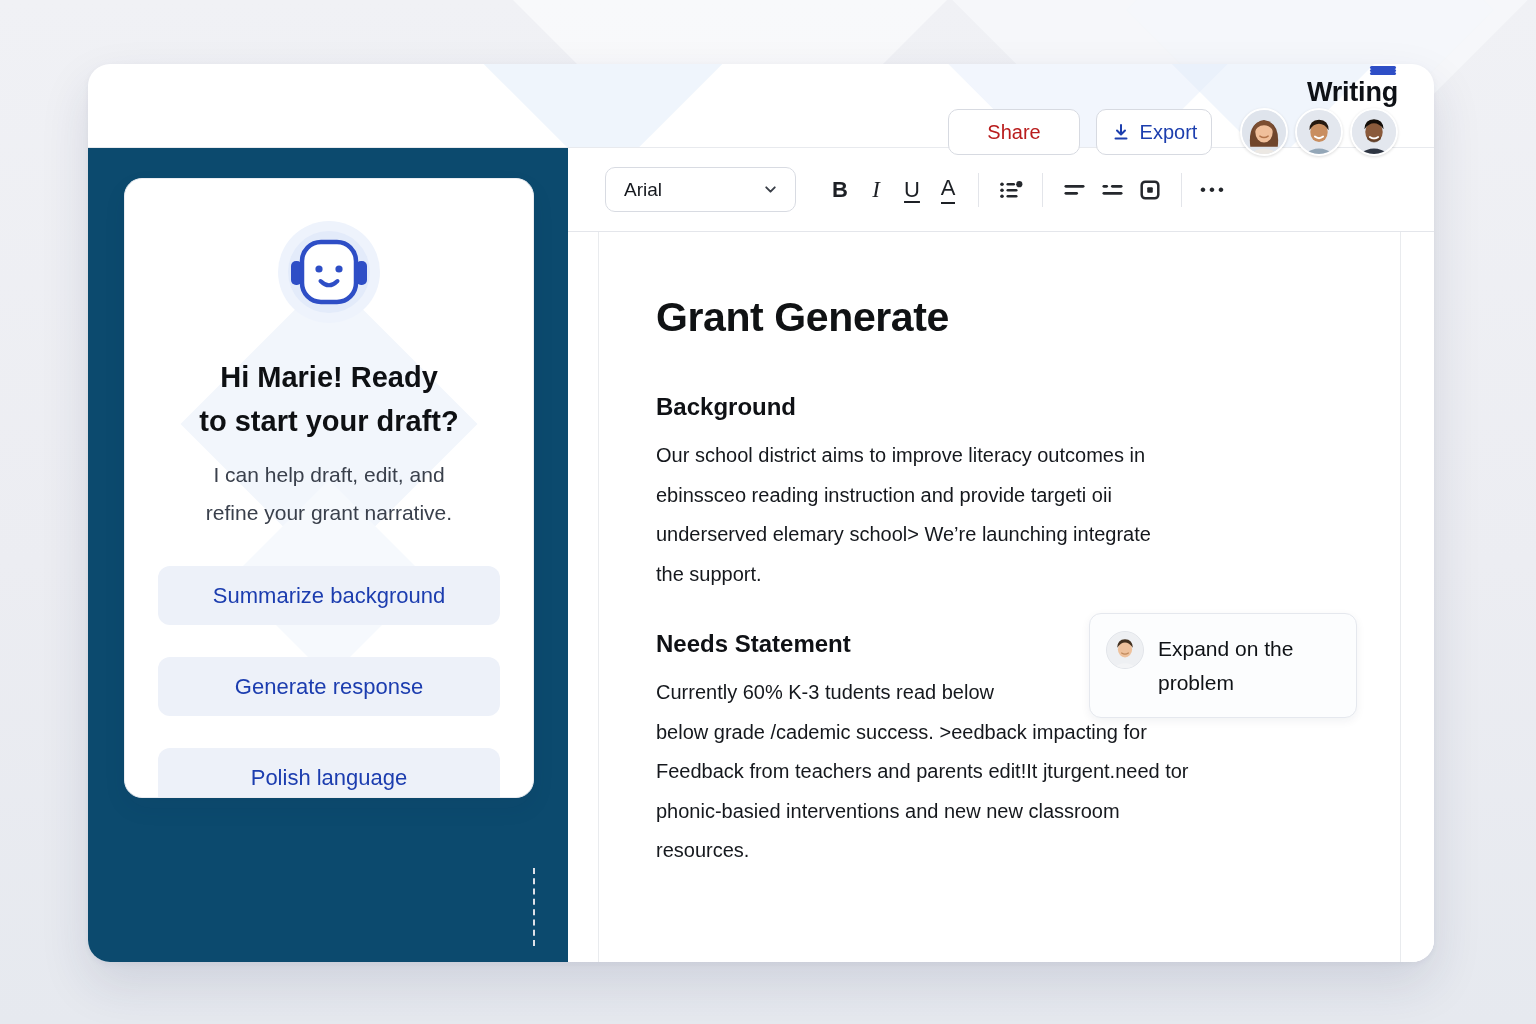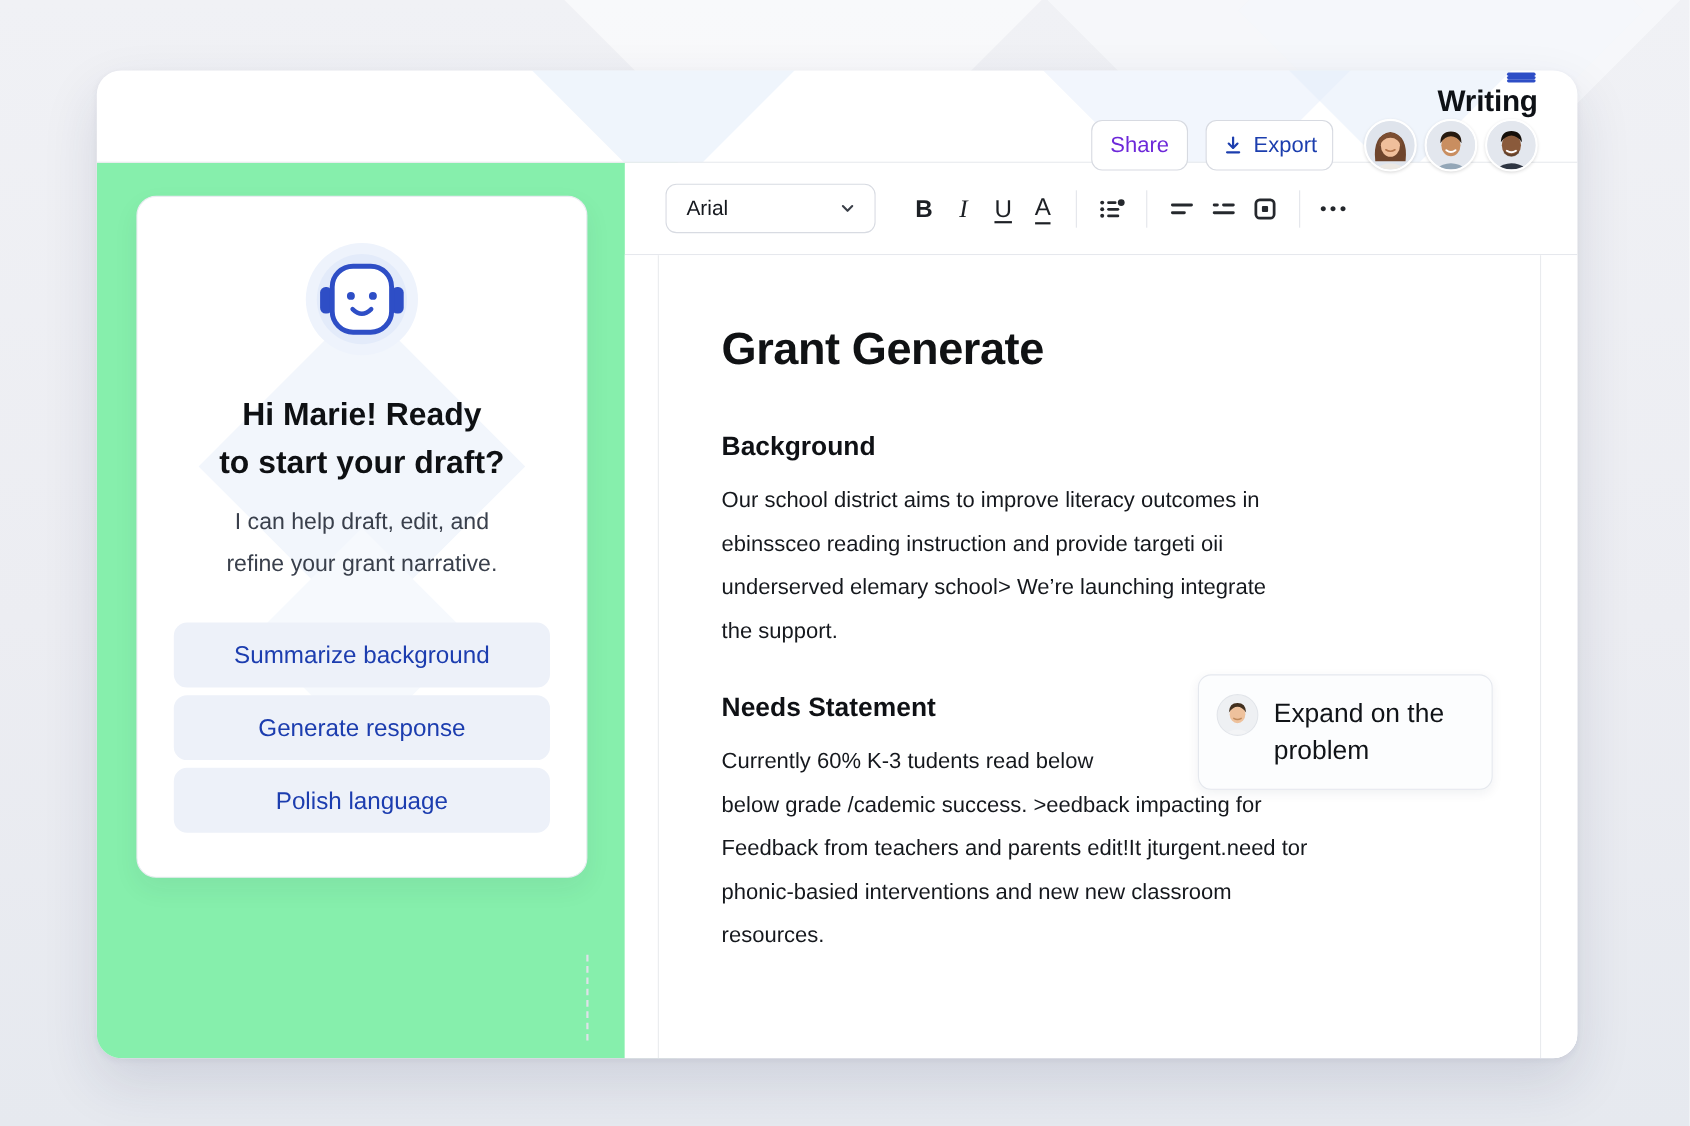--- a/index.html
+++ b/index.html
@@ -33,45 +33,45 @@
   }
   .hamburger{width:30px;height:24px;background:none;border:none;cursor:pointer;padding:2px;display:flex;flex-direction:column;justify-content:space-between;}
   .hamburger span{display:block;height:3px;border-radius:2px;background:var(--accent-blue,#2e4ec6);}
   .app-title{font-size:27px;font-weight:700;margin:0 0 0 38px;color:#0e1116;letter-spacing:-.2px;}
   .header-right{margin-left:auto;display:flex;align-items:center;}
   .btn{
     height:46px;border-radius:10px;border:1px solid #d7dae1;background:#fff;
     font-family:"Liberation Sans",sans-serif;font-size:20px;cursor:pointer;
     display:inline-flex;align-items:center;justify-content:center;
   }
-  .btn-share{width:88px;color:#6d28d9;}
+  .btn-share{width:132px;color:#b91c1c;}
   .btn-export{width:116px;margin-left:16px;color:var(--export-blue,#1c3eae);gap:9px;font-weight:500;}
   .avatars{display:flex;margin-left:28px;gap:7px;}
   .avatar{
     width:48px;height:48px;border-radius:50%;overflow:hidden;background:#e2e6ed;
     border:2.5px solid #fff;box-shadow:0 1px 3px rgba(0,0,0,.14);box-sizing:border-box;cursor:pointer;
   }
   .avatar svg{display:block;width:100%;height:100%;}
 
   .sidebar{
-    position:absolute;left:0;top:84px;width:528px;bottom:0;background:#86efac;z-index:1;
+    position:absolute;left:0;top:84px;width:528px;bottom:0;background:#0c4a6e;z-index:1;
     border-right:1px solid var(--border-light,#e8eaee);box-sizing:border-box;
   }
   .card{
     position:absolute;left:36px;top:30px;width:408px;height:618px;
     background:#fff;border:1px solid #eaecf1;border-radius:18px;
     box-shadow:0 10px 24px rgba(30,40,70,.06);overflow:hidden;
   }
   .cd1{width:210px;height:210px;left:99px;top:140px;background:#f2f6fc;}
   .cd2{width:140px;height:140px;left:134px;top:330px;background:#f6f9fd;}
   .card-inner{position:relative;z-index:1;padding-top:42px;text-align:center;}
   .robot{display:flex;justify-content:center;}
   .greeting{margin:30px 18px 0;font-size:29px;line-height:44px;font-weight:700;color:#0e1013;}
   .descr{margin:13px 28px 0;font-size:21px;line-height:38px;color:#3a404c;}
-  .actions{margin:34px 33px 0;display:flex;flex-direction:column;gap:7px;}
+  .actions{margin:34px 33px 0;display:flex;flex-direction:column;gap:32px;}
   .action-btn{
     height:59px;border:none;border-radius:12px;background:var(--action-bg,#edf1f9);
     color:var(--action-text-blue,#1c3daf);font-size:22px;font-family:"Liberation Sans",sans-serif;
     cursor:pointer;
   }
   .dashed-line{position:absolute;left:445px;top:720px;height:78px;border-left:2px dashed #dfe2e9;}
 
   .editor{position:absolute;left:480px;top:84px;right:0;bottom:0;background:#fff;z-index:1;}
   .toolbar{
     height:84px;display:flex;align-items:center;padding-left:37px;box-sizing:border-box;
@@ -112,21 +112,21 @@
     position:absolute;left:521px;top:381px;width:268px;box-sizing:border-box;
     background:#fcfdfe;border:1px solid #e5e8ee;border-radius:12px;
     box-shadow:0 3px 10px rgba(25,35,60,.06);
     display:flex;align-items:flex-start;padding:17px 16px;gap:14px;cursor:pointer;
   }
   .comment-avatar{
     width:38px;height:38px;border-radius:50%;overflow:hidden;background:#eef0f3;
     border:1px solid #e2e5ea;flex:0 0 auto;box-sizing:border-box;
   }
   .comment-avatar svg{display:block;width:100%;height:100%;}
-  .comment-text{font-size:24px;line-height:34px;color:#101317;padding-top:1px;}
+  .comment-text{font-size:21px;line-height:34px;color:#101317;padding-top:1px;}
 </style>
 </head>
 <body>
 
 <div class="diamond bg-d1"></div>
 <div class="diamond bg-d2"></div>
 <div class="diamond bg-d3"></div>
 
 <div class="window">
   <div class="hdr-deco">

